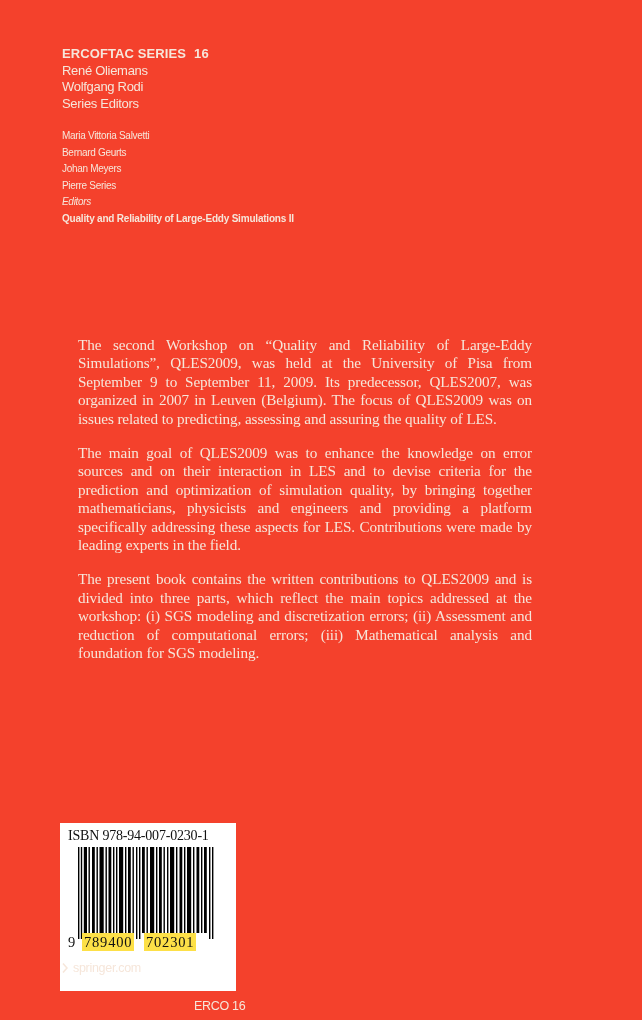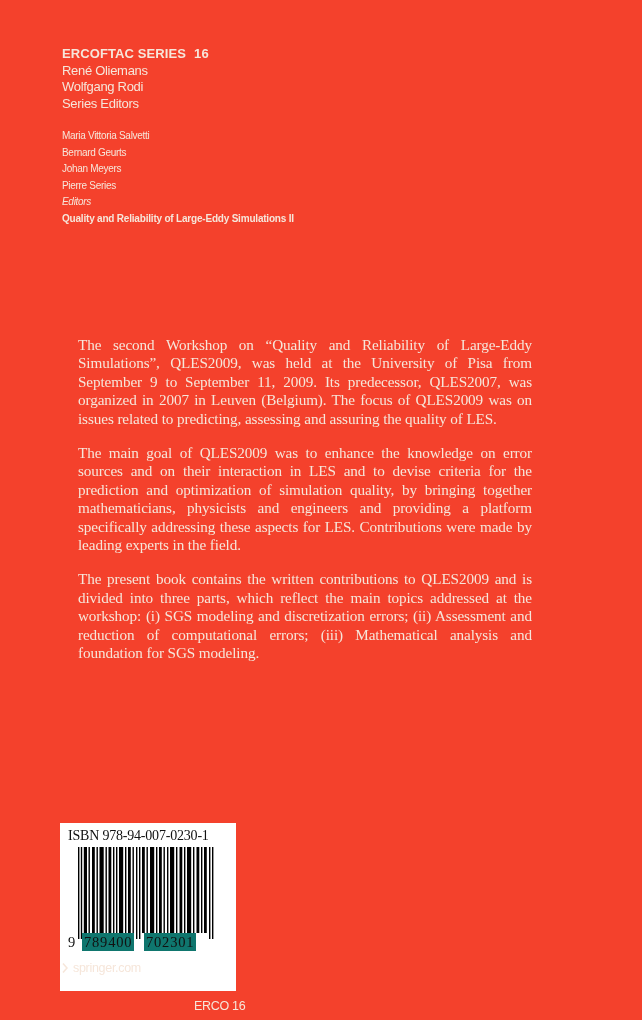--- a/index.html
+++ b/index.html
@@ -51,21 +51,21 @@
       white-space: nowrap;
     }
     #barcode-box .bars {
       position: absolute; left: 18px; top: 24px;
       width: 138px; height: 92px;
     }
     #barcode-box .digits {
       position: absolute; top: 110px;
       font-size: 14.5px; color: #111;
       letter-spacing: 0.8px;
-      background: #0f766e;
+      background: #fde047;
       line-height: 18px;
     }
 
     #footer-link {
       position: absolute; left: 62px; top: 961px;
       font-size: 12.5px; letter-spacing: -0.3px;
       display: flex; align-items: center; justify-content: center;
     }
     #footer-link .chev {
       display: inline-block; width: 6px; height: 10px; margin-right: 5px;

